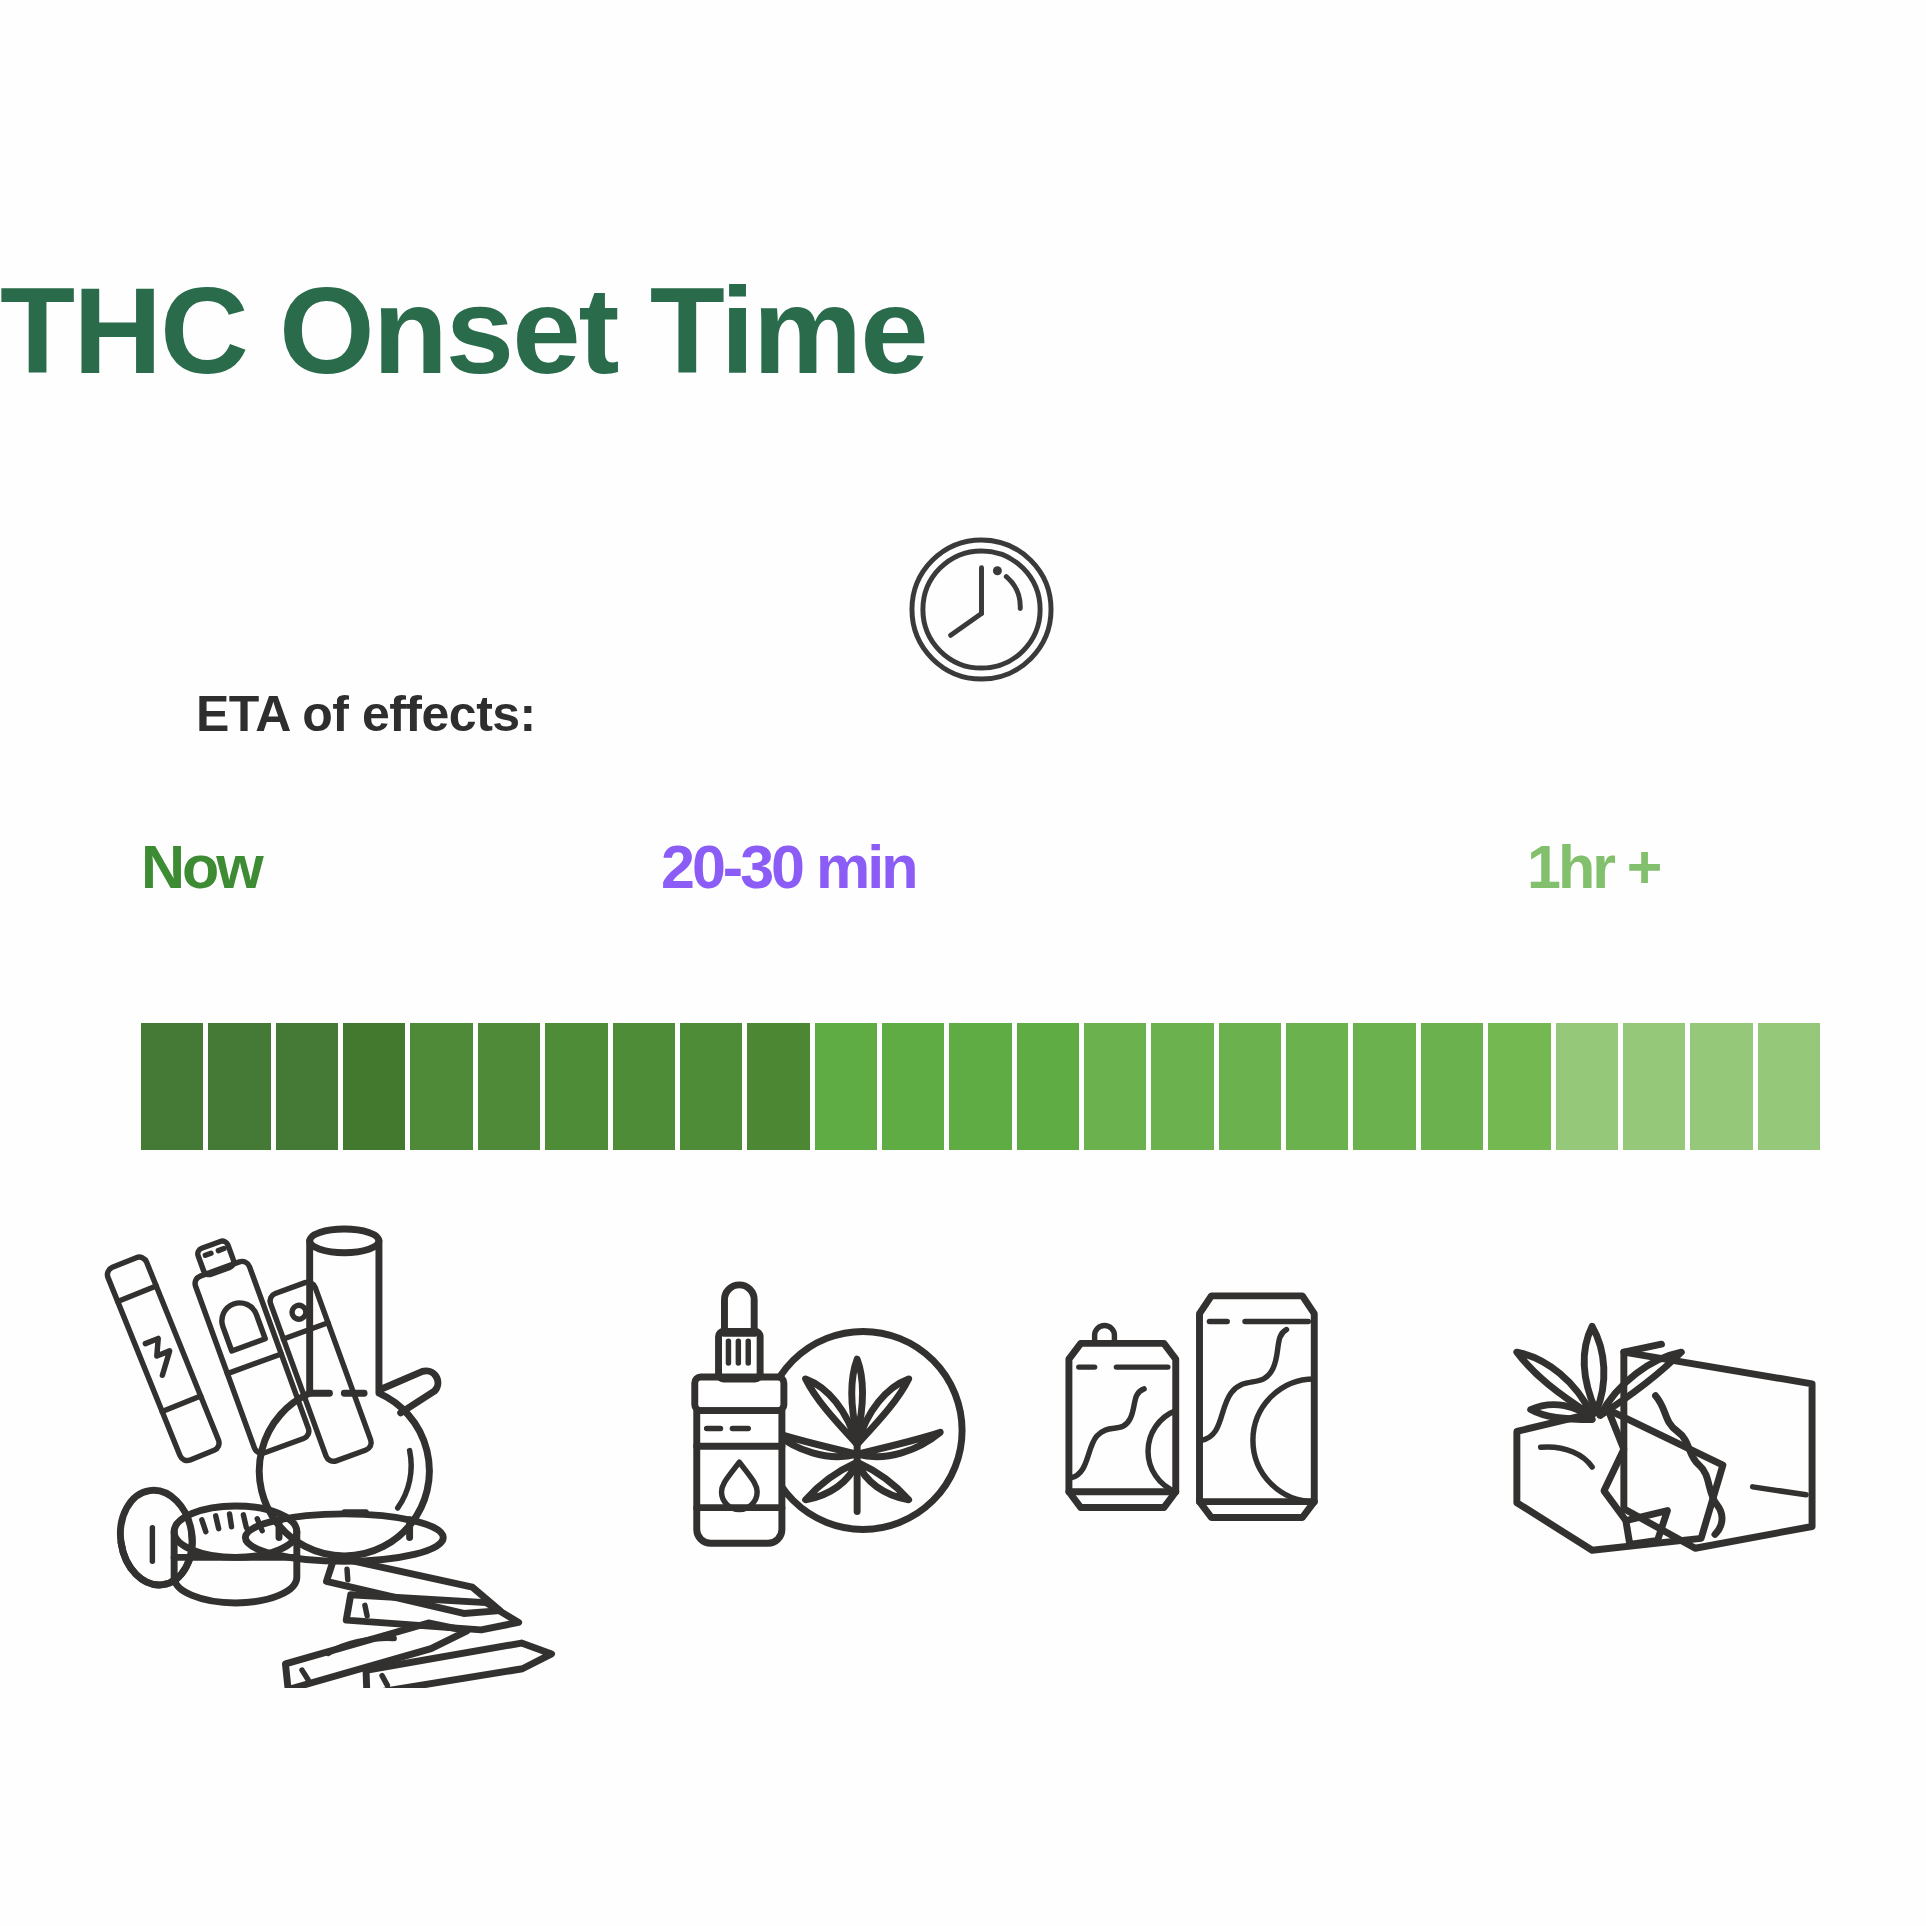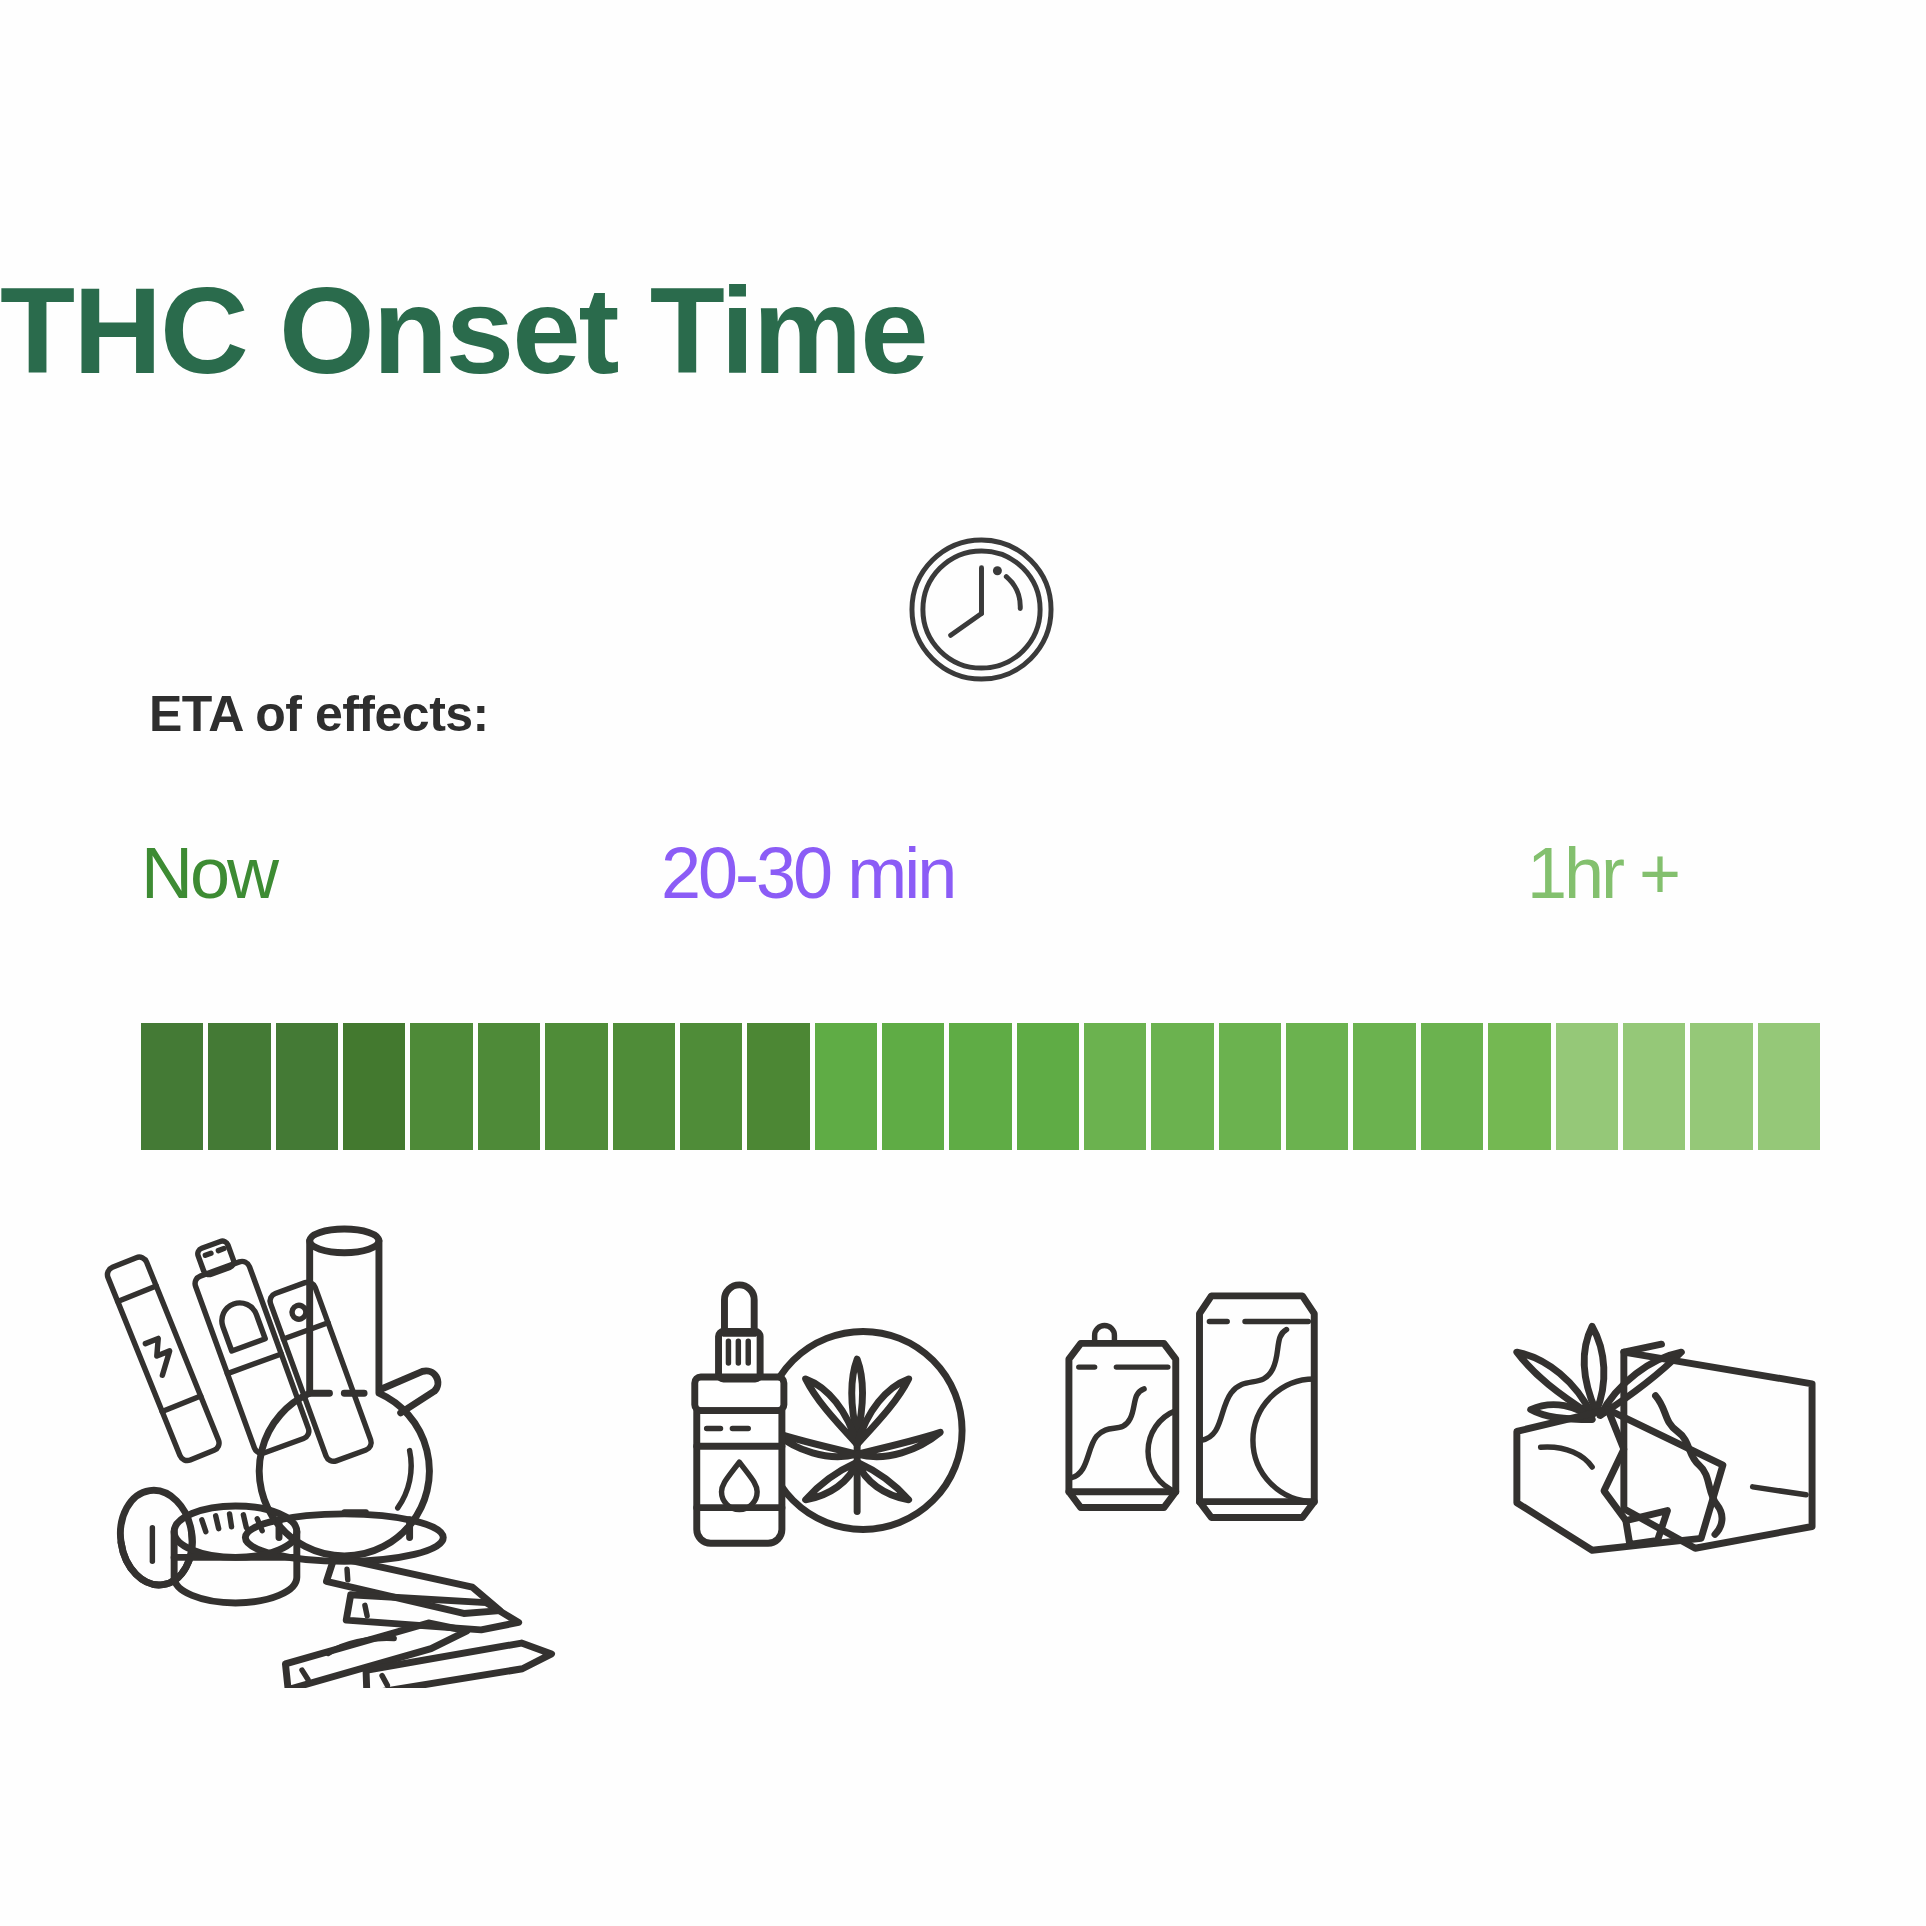--- a/index.html
+++ b/index.html
@@ -61,22 +61,22 @@
   
   .time-labels {
     position: absolute;
     top: 837px;
     left: 141px;
     width: 1683px;
     height: 119px;
   }
   .time-label {
     position: absolute;
-    font-size: 72px;
-    font-weight: 400;
+    font-size: 61px;
+    font-weight: 700;
     letter-spacing: -3px;
     line-height: 1;
     white-space: nowrap;
     top: 0;
   }
   .time-label.tl-0 { left: 0px; }
   .time-label.tl-1 { left: 520px; }
   .time-label.tl-2 { left: 1386px; }
 
   
@@ -128,21 +128,21 @@
     <svg viewBox="0 0 150 150" width="149" height="149" aria-hidden="true">
       <circle class="clock-ink" cx="75" cy="75" r="70"></circle>
       <circle class="clock-ink" cx="75" cy="75" r="59"></circle>
       <path class="clock-ink" d="M75 33 L75 79"></path>
       <path class="clock-ink" d="M75 79 L44 101"></path>
       <path class="clock-ink" d="M100 42 a40 40 0 0 1 14 32" stroke-width="6"></path>
       <circle cx="91" cy="36" r="4.5" fill="#3a3a3a"></circle>
     </svg>
   </div>
 
-  <div class="eta-label" style="color: rgb(46, 46, 46);">ETA of effects:</div>
+  <div class="eta-label" style="color: rgb(46, 46, 46); margin-left: 47px;">ETA of effects:</div>
 
   <div class="time-labels">
     <div class="time-label tl-0" style="color: rgb(61, 139, 51);">Now</div>
     <div class="time-label tl-1" style="color: #8b5cf6;">20-30 min</div>
     <div class="time-label tl-2" style="color: rgb(131, 192, 110);">1hr +</div>
   </div>
 
   <div class="bar-strip" id="bar-strip">
       <div class="bar-seg" style="background: rgb(68, 122, 53);"></div>
       <div class="bar-seg" style="background: rgb(68, 122, 53);"></div>

